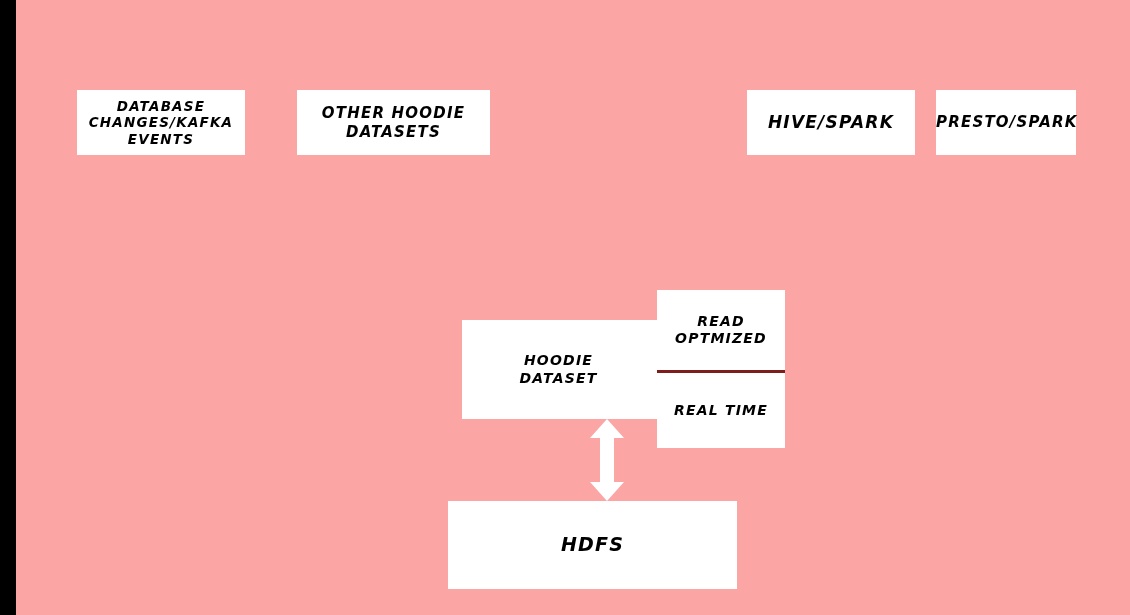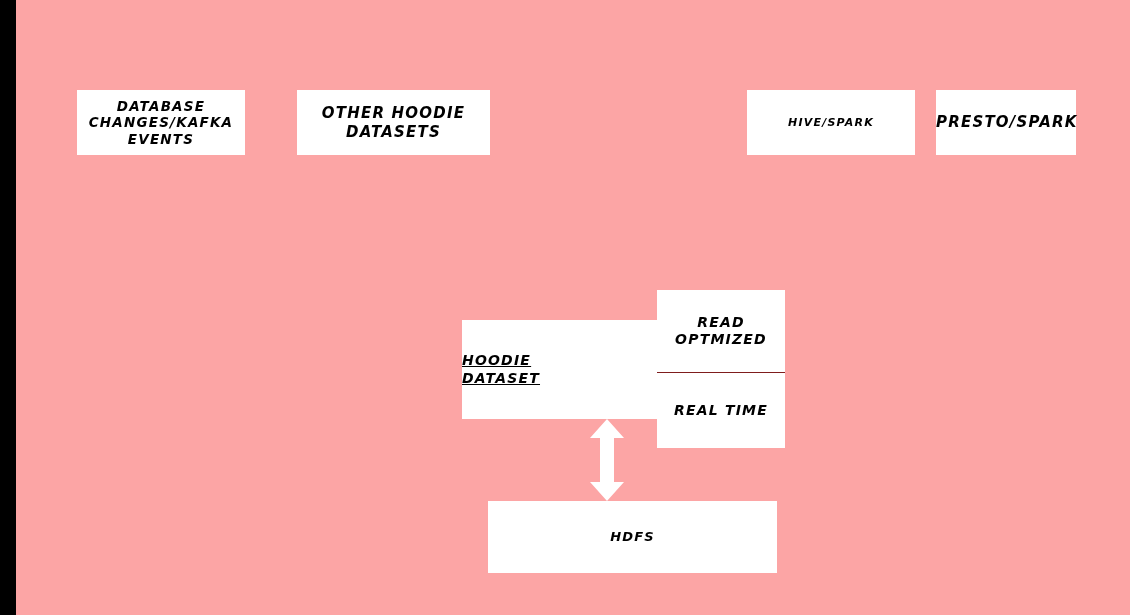--- a/index.html
+++ b/index.html
@@ -36,48 +36,48 @@
   }
   .node-label {
     display: block;
     width: 100%;
     white-space: pre-line;
   }
 
   
   #box-db-changes   { left: 61px;  top: 90px;  width: 168px; height: 65px; font-size: 13.5px; }
   #box-other-hoodie { left: 281px; top: 90px;  width: 193px; height: 65px; font-size: 15px; }
-  #box-hive-spark   { left: 731px; top: 90px;  width: 168px; height: 65px; font-size: 11px; }
+  #box-hive-spark   { left: 731px; top: 90px;  width: 168px; height: 65px; font-size: 17px; }
   #box-presto-spark { left: 920px; top: 90px;  width: 140px; height: 65px; font-size: 15px; }
 
   
   #box-hoodie-dataset {
     left: 446px; top: 320px; width: 195px; height: 99px;
     font-size: 14px;
     justify-content: flex-end;
     padding-right: 2px;
   }
-  #box-hoodie-dataset .node-label { text-align: left; text-decoration: underline; }
+  #box-hoodie-dataset .node-label { text-align: center; }
 
   
   #box-read-optimized {
     left: 641px; top: 290px; width: 128px; height: 83px;
     font-size: 14px;
-    border-bottom: 1px solid #7f1d1d;
+    border-bottom: 3px solid #7f1d1d;
   }
   #box-real-time {
     left: 641px; top: 373px; width: 128px; height: 75px;
     font-size: 14px;
     font-style: italic;
   }
 
   
   #box-hdfs {
-    left: 472px; top: 501px; width: 289px; height: 72px;
-    font-size: 13px;
+    left: 432px; top: 501px; width: 289px; height: 88px;
+    font-size: 19px;
   }
 
   
   #arrow-hoodie-hdfs {
     position: absolute;
     left: 573px;
     top: 419px;
     width: 36px;
     height: 82px;
   }

